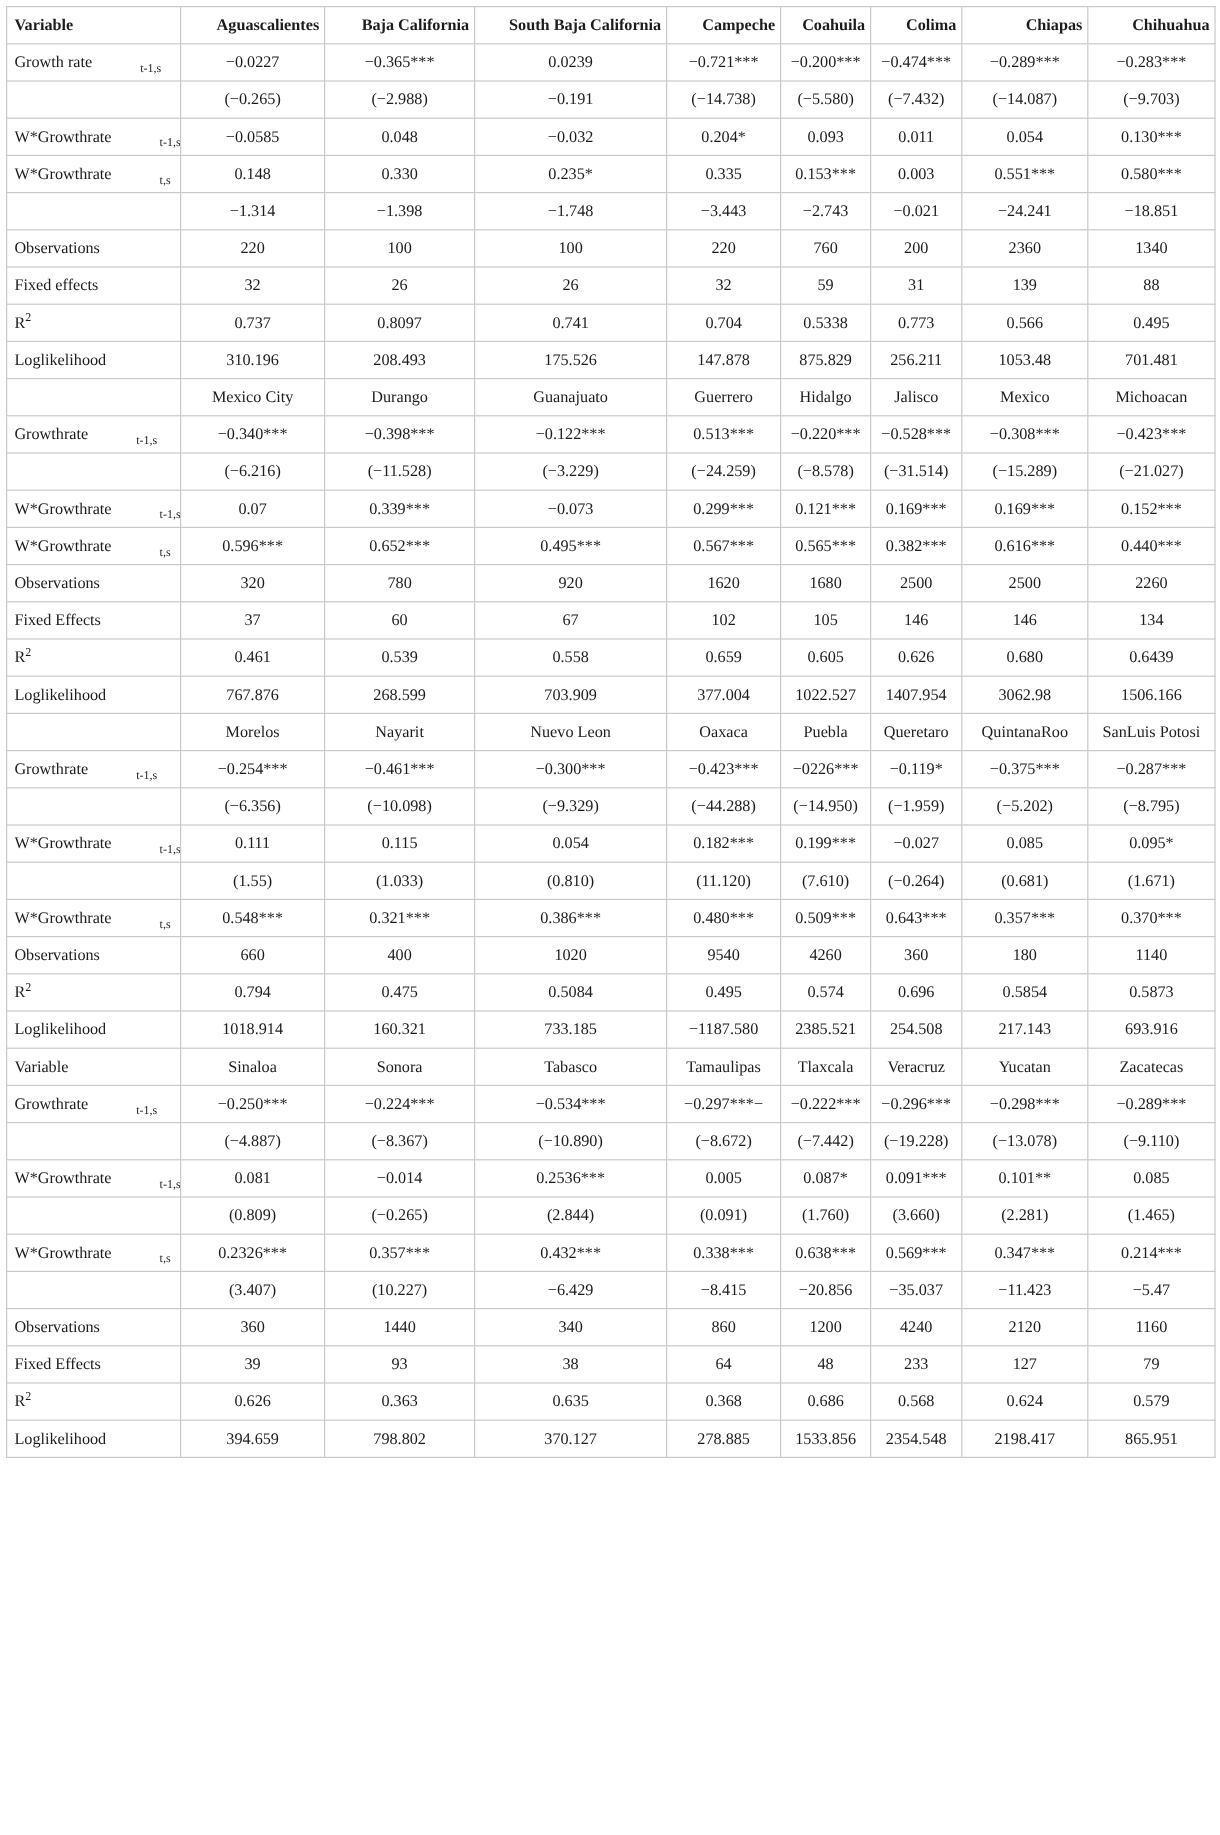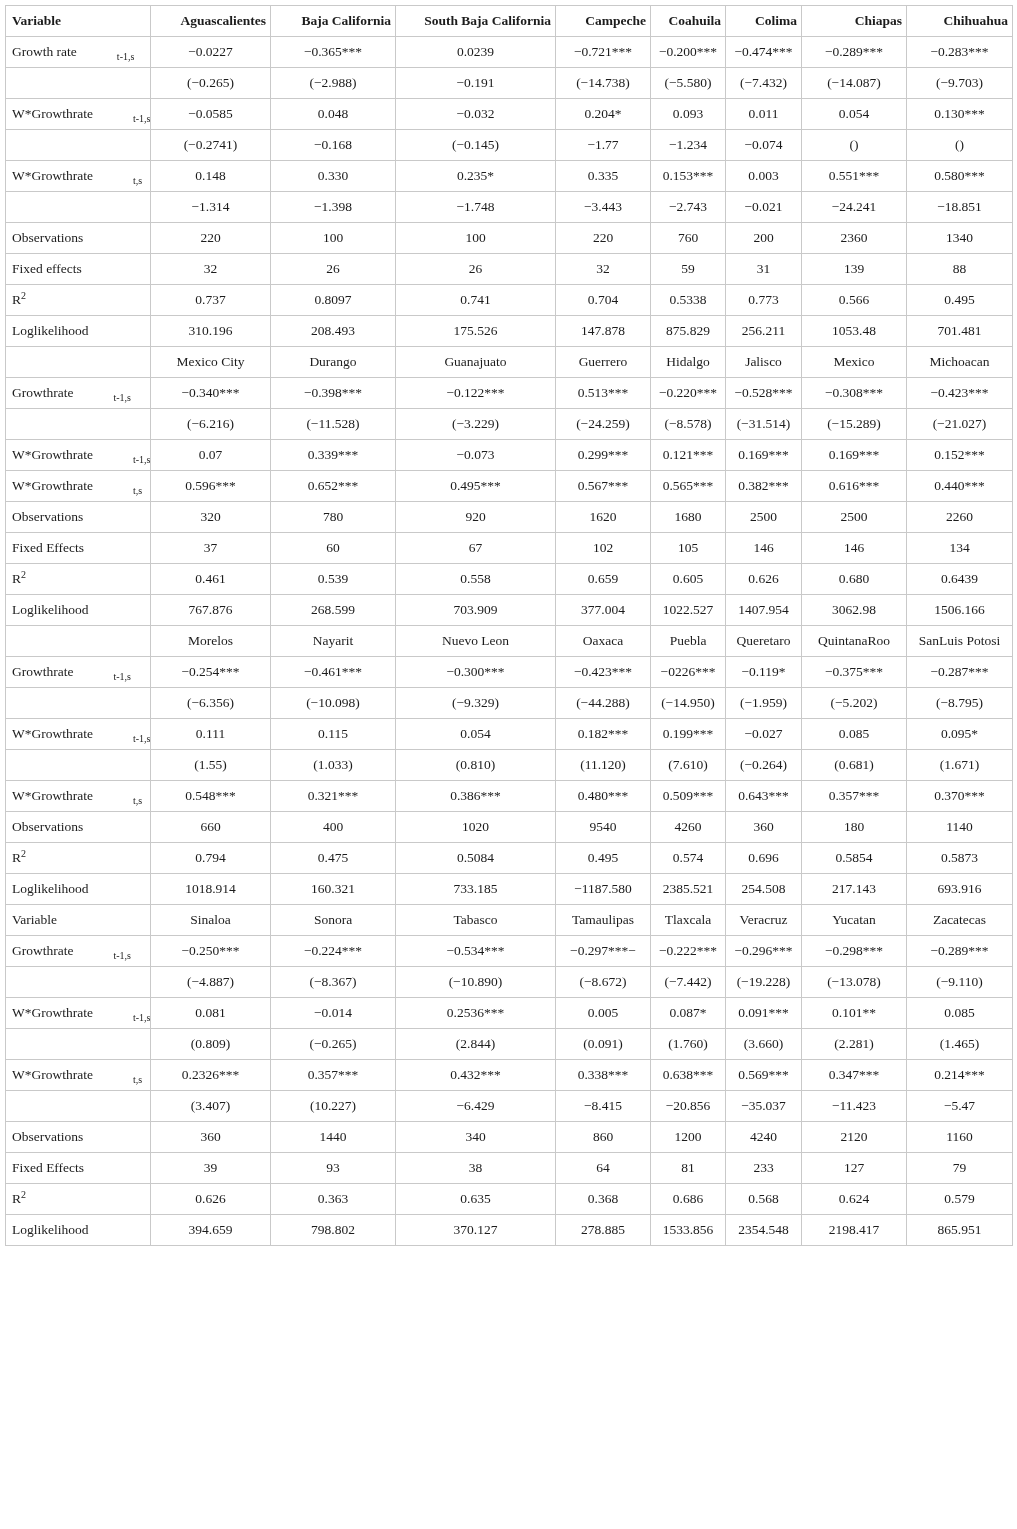--- a/index.html
+++ b/index.html
@@ -109,31 +109,20 @@
           <td>−0.0585</td>
           <td>0.048</td>
           <td>−0.032</td>
           <td>0.204*</td>
           <td>0.093</td>
           <td>0.011</td>
           <td>0.054</td>
           <td>0.130***</td>
         </tr>
         <tr>
-          <td class="var-col"><span></span></td>
-          <td>(−0.2741)</td>
-          <td>−0.168</td>
-          <td>(−0.145)</td>
-          <td>−1.77</td>
-          <td>−1.234</td>
-          <td>−0.074</td>
-          <td>()</td>
-          <td>()</td>
-        </tr>
-        <tr>
           <td class="var-col"><span>W*Growthrate</span><sub class="rl-sub">t,s</sub></td>
           <td>0.148</td>
           <td>0.330</td>
           <td>0.235*</td>
           <td>0.335</td>
           <td>0.153***</td>
           <td>0.003</td>
           <td>0.551***</td>
           <td>0.580***</td>
         </tr>
@@ -477,21 +466,21 @@
           <td>4240</td>
           <td>2120</td>
           <td>1160</td>
         </tr>
         <tr>
           <td class="var-col"><span>Fixed Effects</span></td>
           <td>39</td>
           <td>93</td>
           <td>38</td>
           <td>64</td>
-          <td>81</td>
+          <td>48</td>
           <td>233</td>
           <td>127</td>
           <td>79</td>
         </tr>
         <tr>
           <td class="var-col"><span>R</span><sup class="rl-sup">2</sup></td>
           <td>0.626</td>
           <td>0.363</td>
           <td>0.635</td>
           <td>0.368</td>

